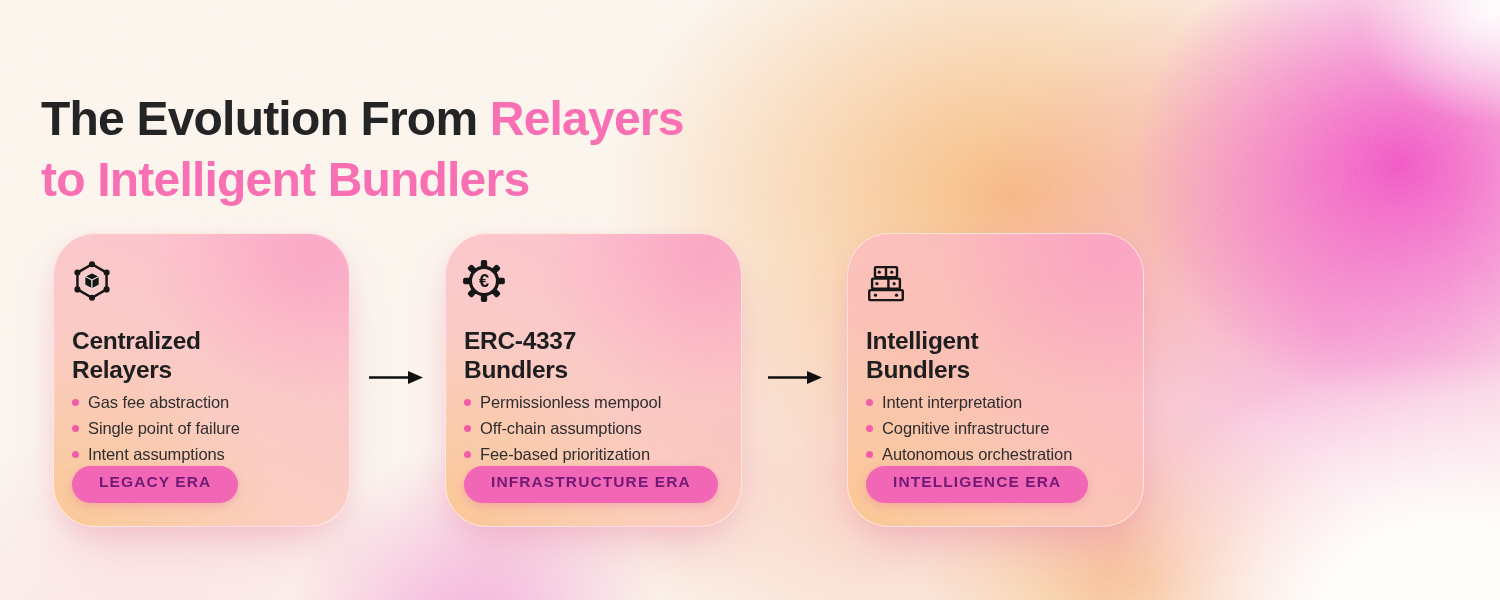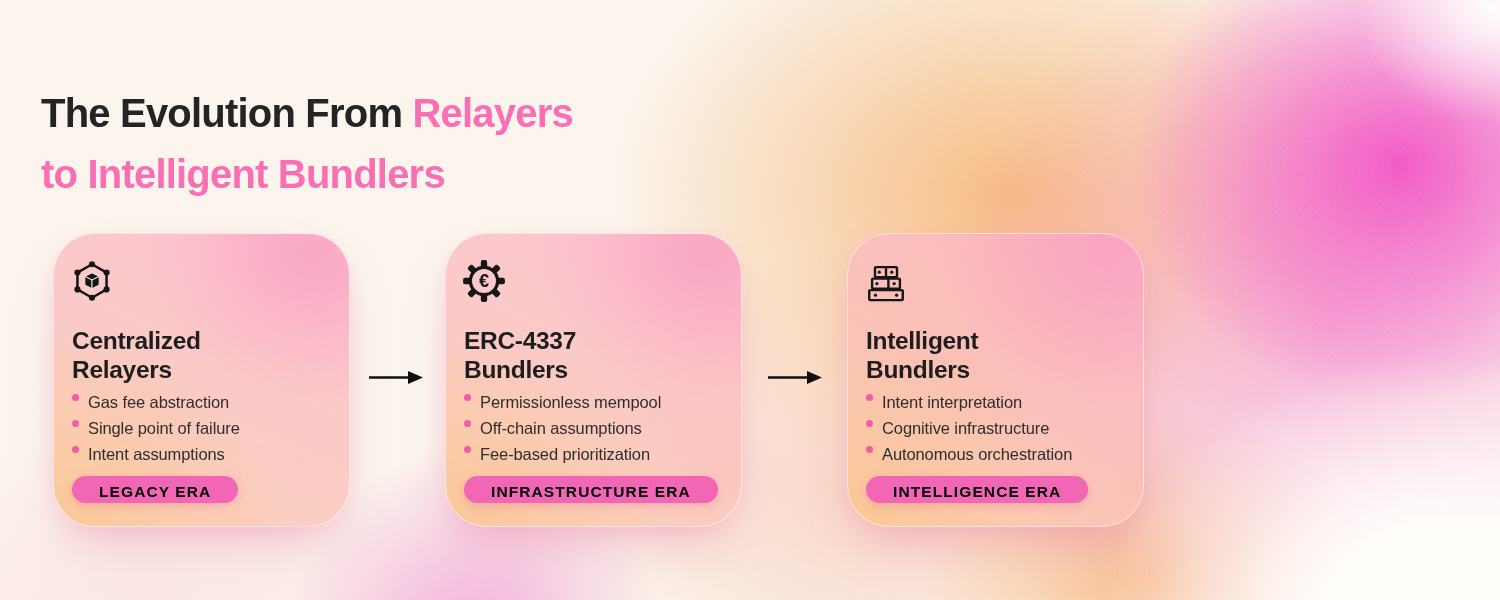--- a/index.html
+++ b/index.html
@@ -28,21 +28,21 @@
   .grain {
     position: absolute; inset: 0;
     mix-blend-mode: soft-light;
     opacity: .55;
     pointer-events: none;
   }
 
   
   .title {
     position: absolute; left: 41px; top: 56px;
-    font-size: 40px; line-height: 61px;
+    font-size: 48px; line-height: 61px;
     font-weight: 700; letter-spacing: -0.8px;
     color: #242424;
     z-index: 5;
   }
   .t-pink { color: #F96FB3; }
 
   
   .card {
     position: absolute; top: 233px;
     width: 297px; height: 294px;
@@ -68,39 +68,39 @@
 
   .card-title {
     margin: 22px 0 10px 0;
     font-size: 24.5px; line-height: 29px;
     font-weight: 700; letter-spacing: -0.3px;
     color: #1E1E20;
   }
 
   .bullets { list-style: none; margin: 0; padding: 0; }
   .bullet {
-    display: flex; 
+    display: flex; align-items: center;
     margin-bottom: 9px;
     font-size: 16.5px; line-height: 17px;
     color: #2E2E30; letter-spacing: -0.1px;
   }
   .dot {
     width: 7px; height: 7px; border-radius: 50%;
     background: #F25CA8;
     margin-right: 9px; flex: 0 0 auto;
   }
 
   .badge {
     position: absolute; left: 18px; bottom: 23px;
     display: inline-block;
     background: #F266B6;
-    color: #000000;
+    color: #701a75;
     font-size: 15.5px; font-weight: 700;
     letter-spacing: 1.1px;
-    padding: 7px 27px 2px 27px;
+    padding: 7px 27px 12px 27px;
     border-radius: 999px;
     box-shadow: 0 3px 10px rgba(220,70,150,.25);
     white-space: nowrap;
   }
 
   
   .arrow { position: absolute; top: 369px; width: 54px; height: 17px; z-index: 4; }
   .arrow-1 { left: 369px; }
   .arrow-2 { left: 768px; }
   .arrow svg { display: block; }

